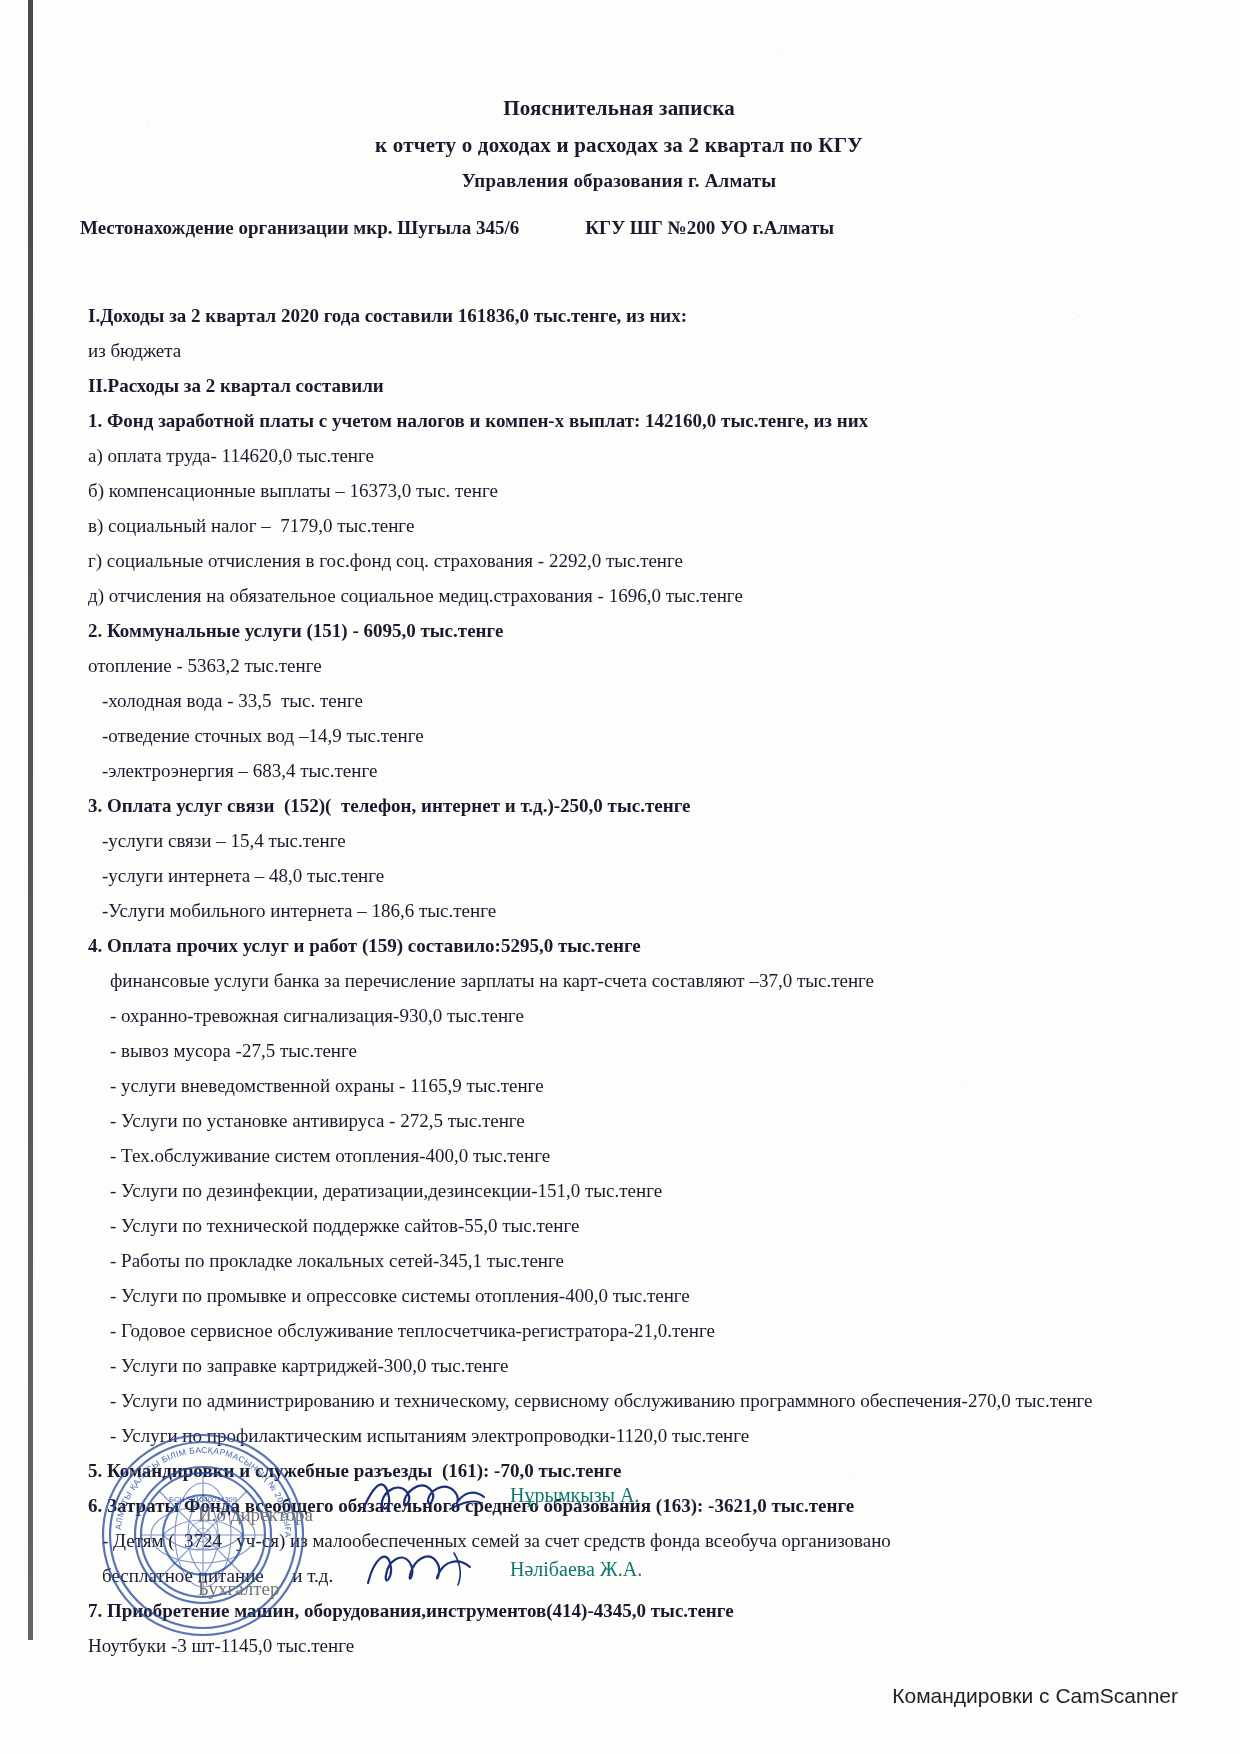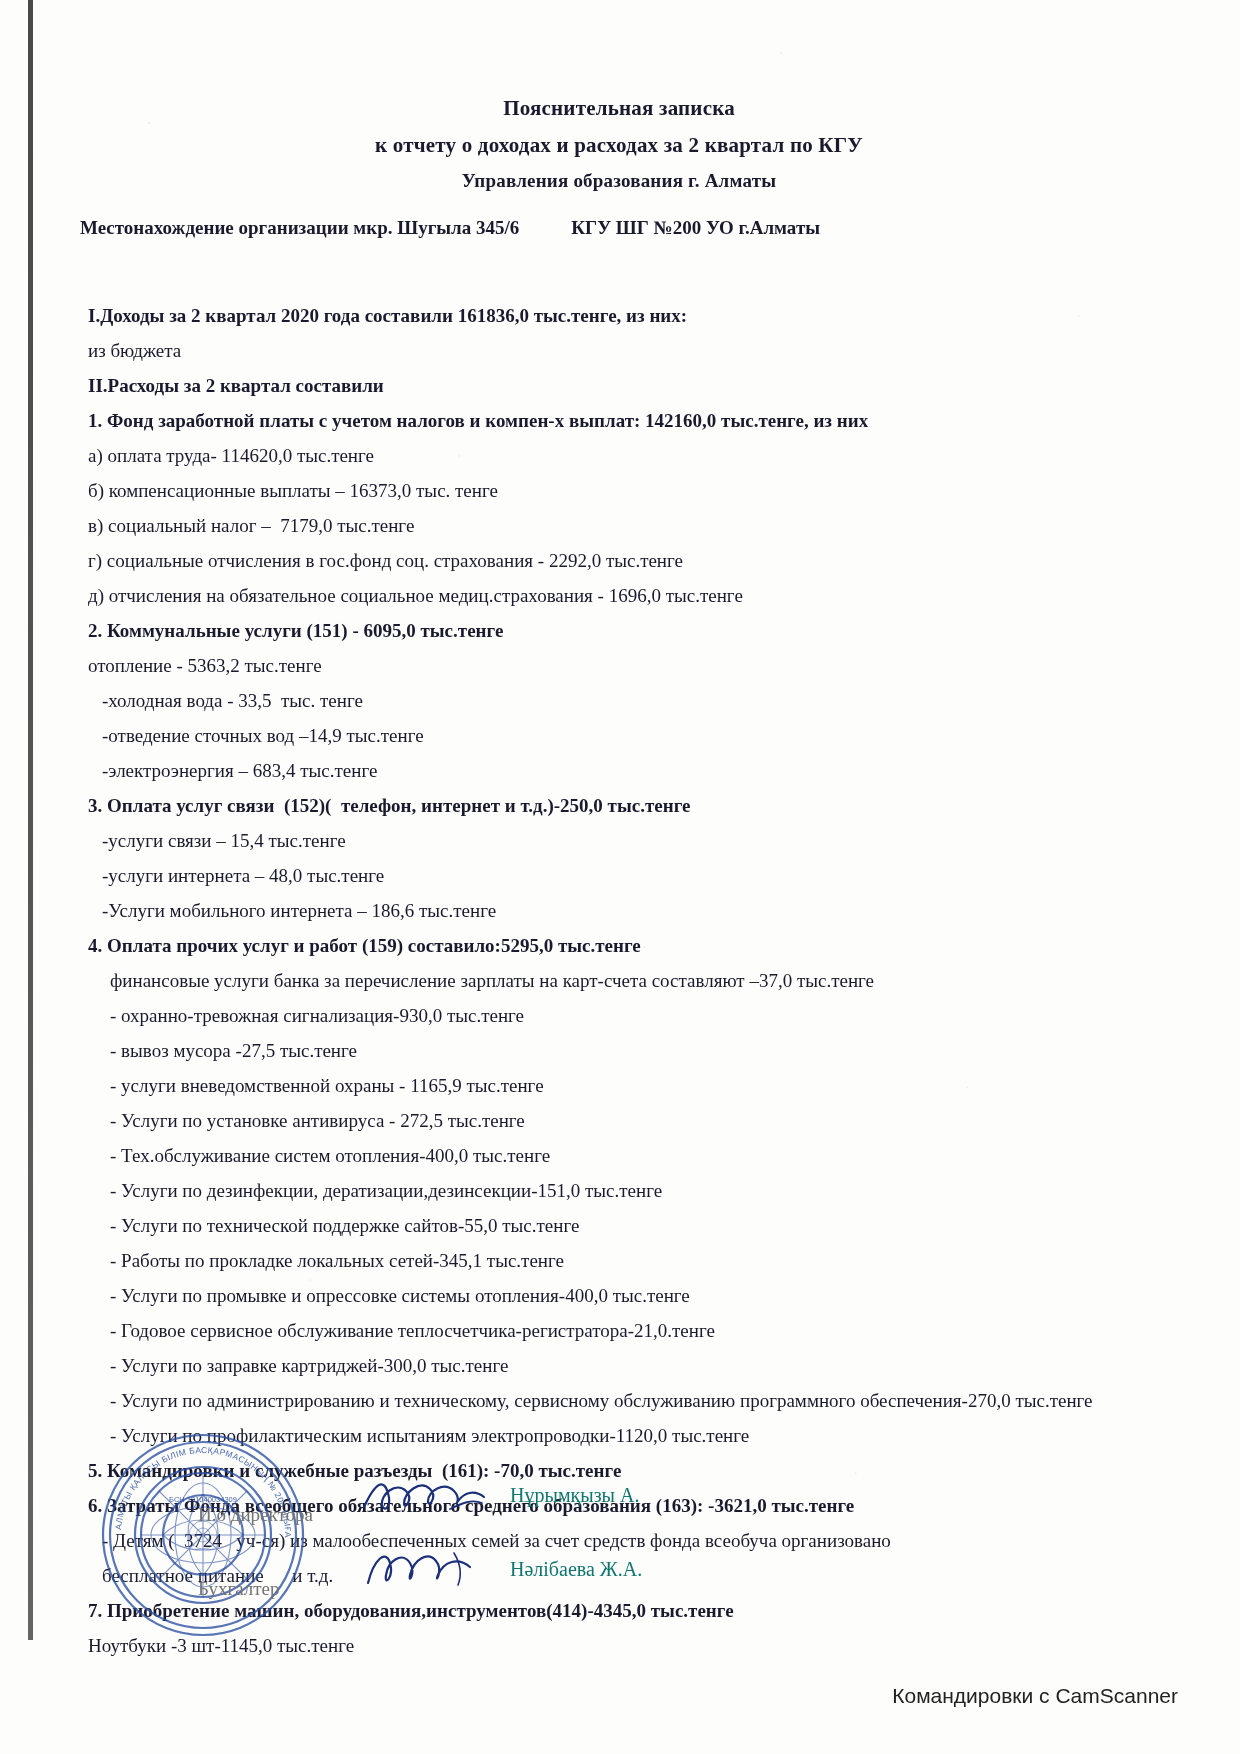--- a/index.html
+++ b/index.html
@@ -62,20 +62,21 @@
   .t1 { font-size: 21px; margin-bottom: 12px; }
   .t2 { font-size: 21px; margin-bottom: 12px; }
   .t3 { font-size: 19px; margin-bottom: 25px; }
   .loc-row {
     display: flex;
     align-items: baseline;
     font-weight: bold;
     font-size: 19px;
     margin-top: 6px;
     margin-left: -8px;
+    gap: 14px;
   }
   .loc-left { white-space: nowrap; }
   .loc-right { margin-left: 52px; white-space: nowrap; }
 
   .body-block {
     margin-top: 67px;
   }
   .ln {
     font-size: 19px;
     line-height: 1.0;

